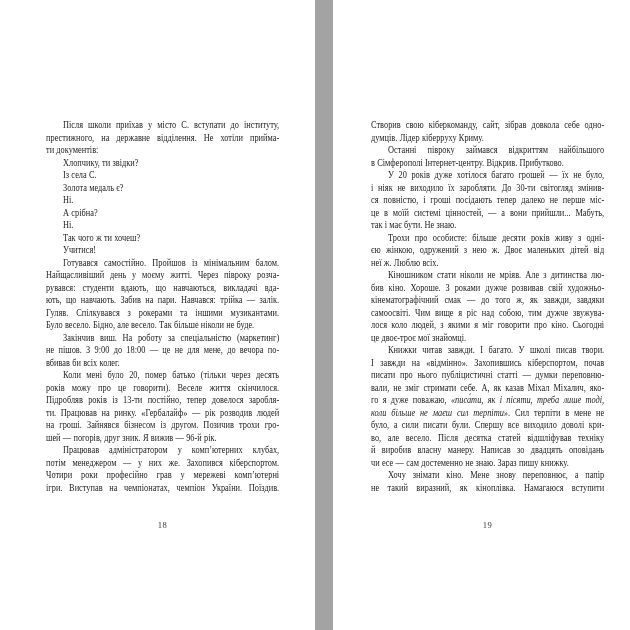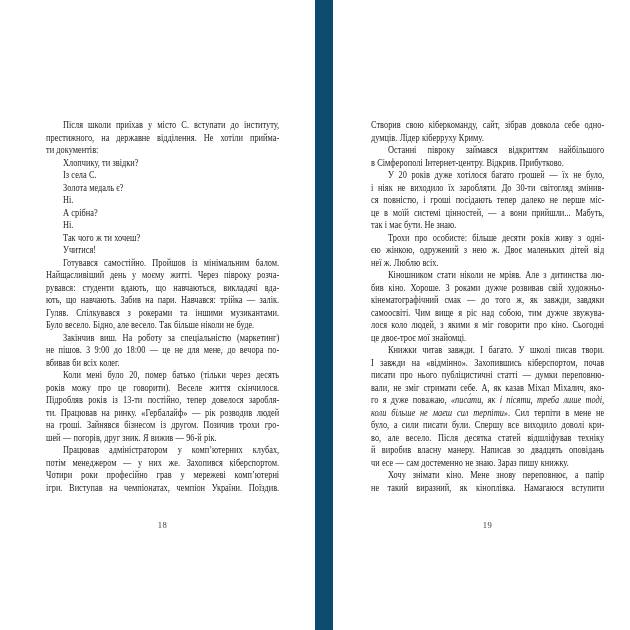--- a/index.html
+++ b/index.html
@@ -8,21 +8,21 @@
     width: 630px;
     height: 630px;
     background: #ffffff;
     overflow: hidden;
     font-family: "Liberation Serif", "DejaVu Serif", serif;
   }
   .spread {
     position: relative;
     width: 630px;
     height: 630px;
-    background: #0c4a6e;
+    background: #a3a3a3;
   }
   .page {
     position: absolute;
     top: 0;
     width: 315px;
     height: 630px;
     background: #ffffff;
   }
   .page-left  { left: 0; }
   .page-right { left: 333px; }

